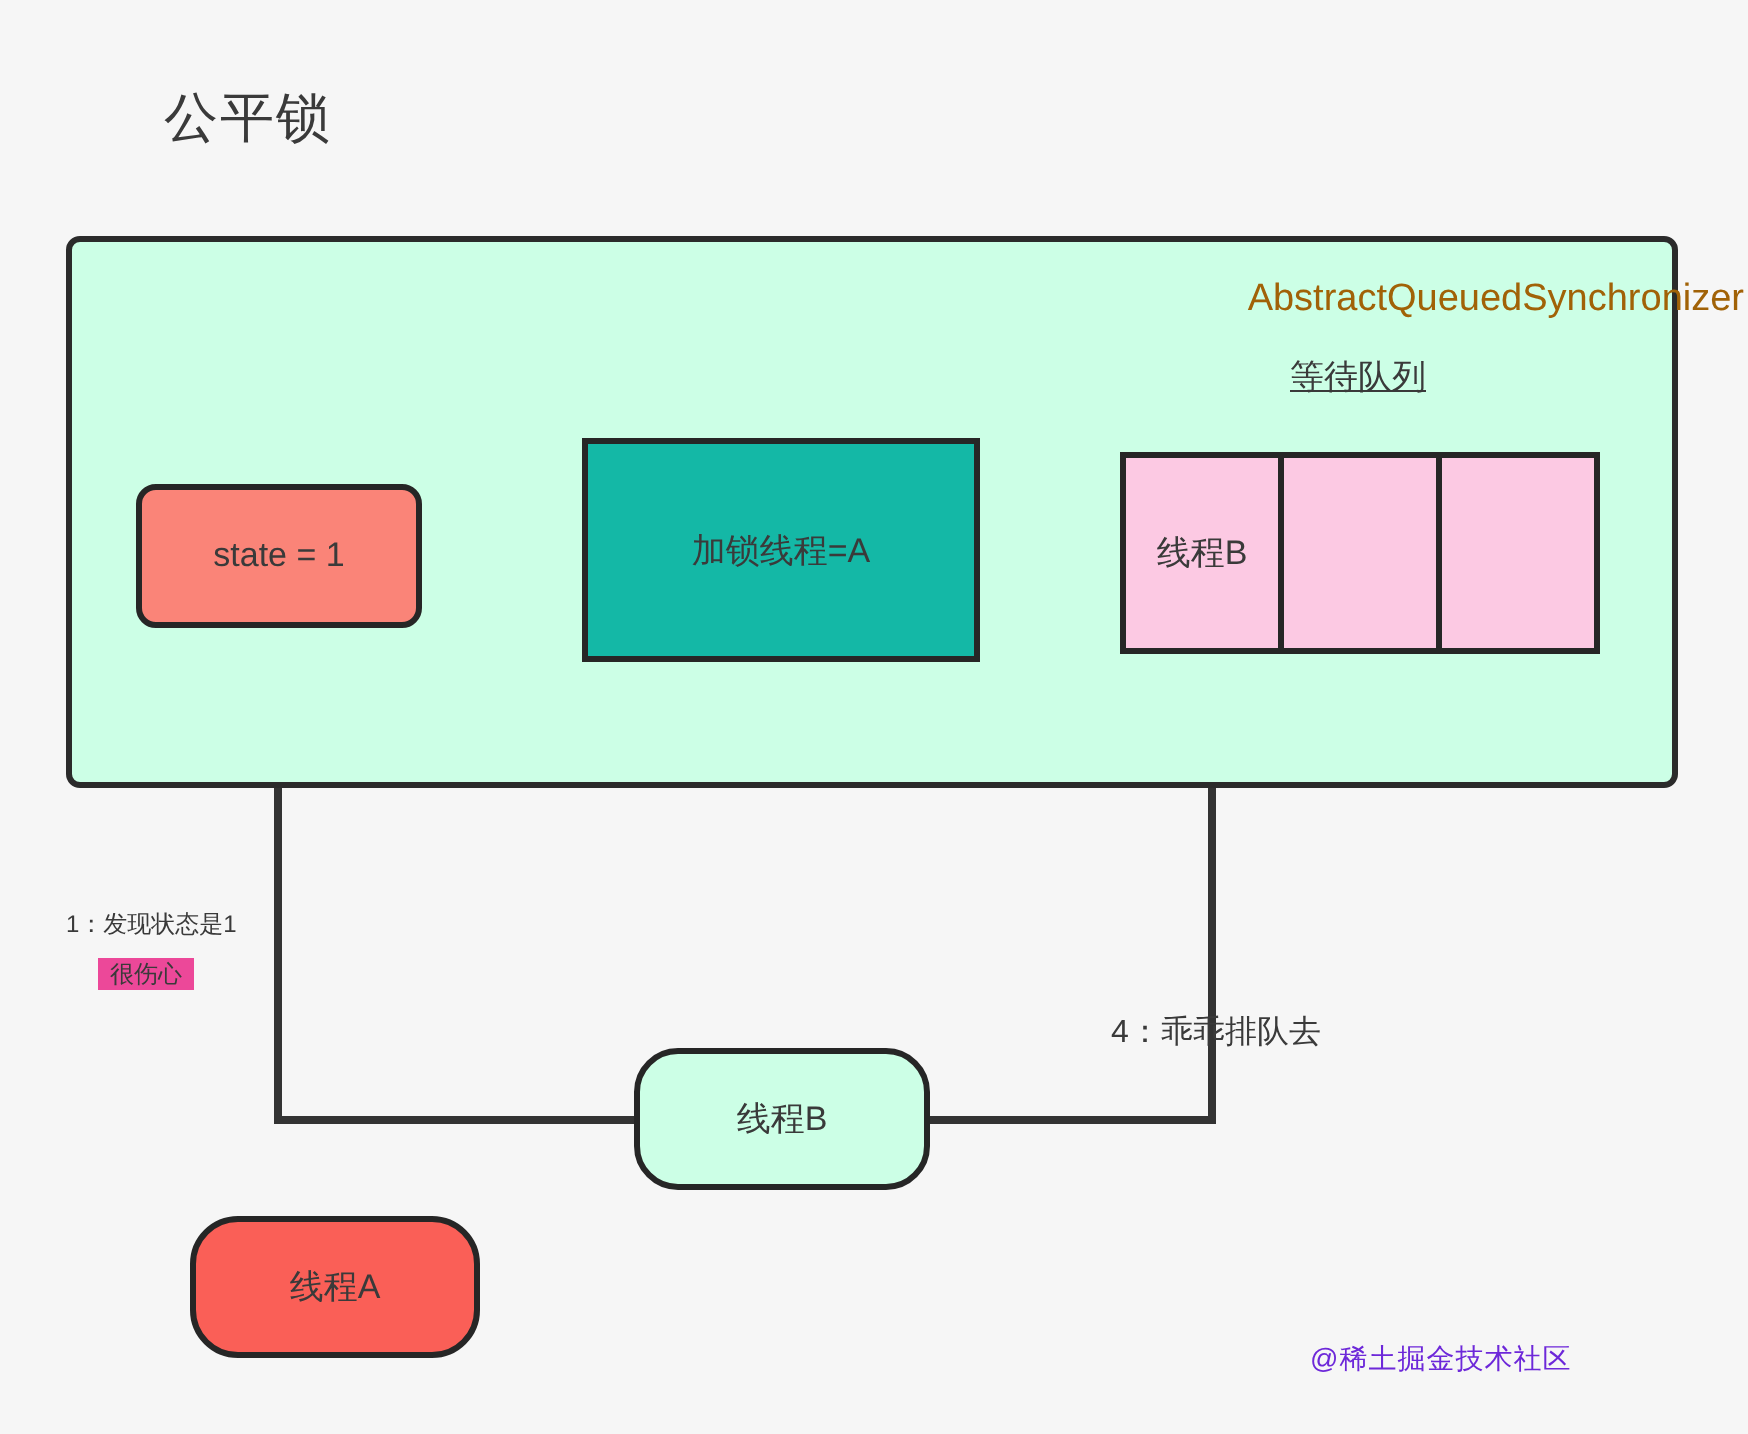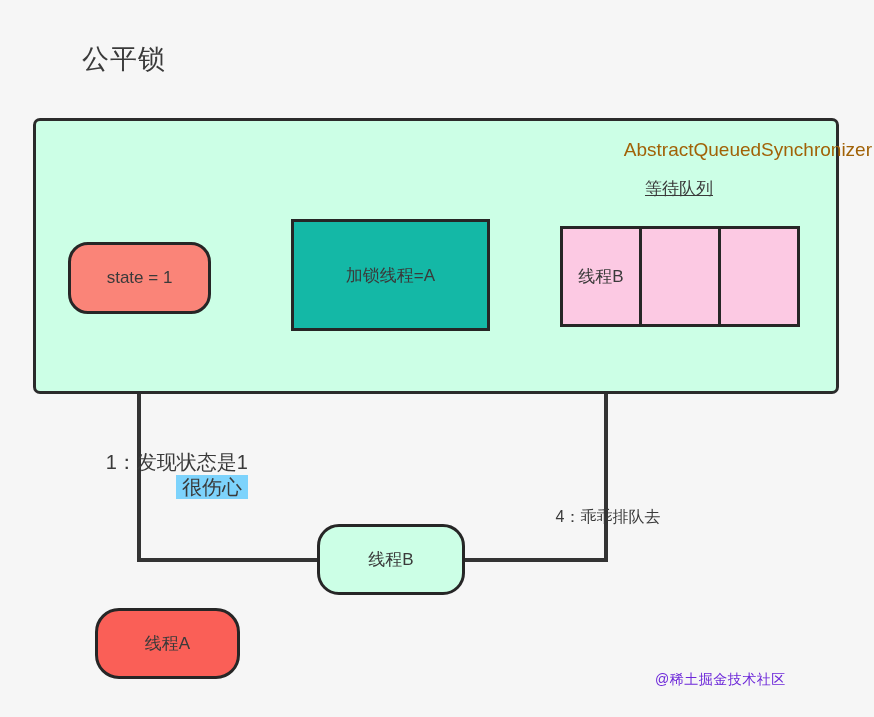--- a/index.html
+++ b/index.html
@@ -54,21 +54,21 @@
   }
 
   
   #state-box {
     left: 68px;
     top: 242px;
     width: 143px;
     height: 72px;
     background: #fa8478;
     border: 3px solid #262626;
-    border-radius: 20px;
+    border-radius: 10px;
     box-sizing: border-box;
     display: flex;
     align-items: center;
     justify-content: center;
     font-size: 17px;
     color: #3a3a3a;
   }
 
   
   #lock-thread-box {
@@ -148,28 +148,29 @@
     justify-content: center;
     font-size: 17px;
     color: #3a3a3a;
   }
 
   
   #edge-label-1 {
     left: 33px;
     top: 450px;
     width: 215px;
-    text-align: right;
-    font-size: 20px;
+    text-align: left;
+    font-size: 12px;
     color: #3a3a3a;
     line-height: 25px;
   }
   #edge-label-1 .line2 {
-    background: #7dd3fc;
+    background: #ec4899;
     padding: 1px 6px;
+    margin-left: 16px;
   }
   #edge-label-2 {
     left: 513px;
     top: 504px;
     width: 190px;
     text-align: center;
     font-size: 16px;
     color: #3a3a3a;
     line-height: 25px;
   }

